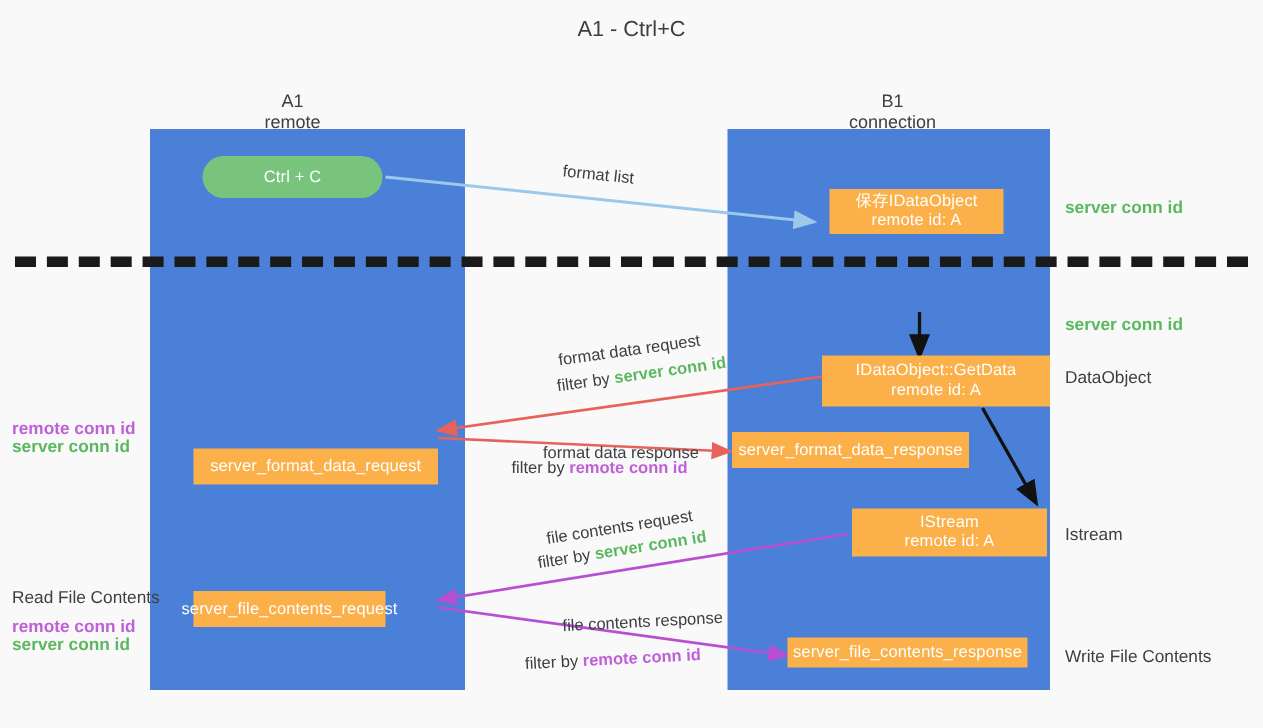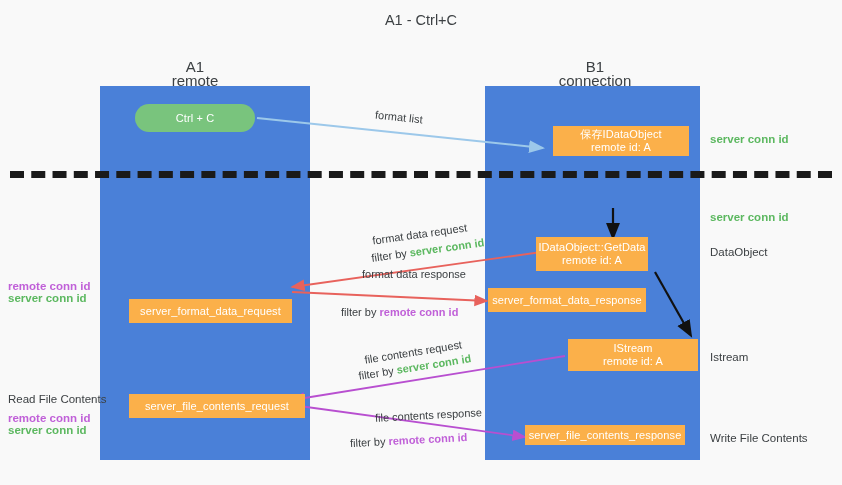--- a/index.html
+++ b/index.html
@@ -21,21 +21,21 @@
     top: 10px;
     width: 842px;
     text-align: center;
     font-size: 14.5px;
     color: #3c4043;
     line-height: 20px;
   }
   .col-header {
     position: absolute;
     text-align: center;
-    font-size: 15px;
+    font-size: 12px;
     color: #3c4043;
     line-height: 14px;
     width: 160px;
   }
   .lane {
     position: absolute;
     background: #4a80d8;
   }
   .node {
     position: absolute;
@@ -136,45 +136,45 @@
 
     <line x1="292" y1="405" x2="525" y2="437" stroke="#b84fd0" stroke-width="1.8" marker-end="url(#ah-purple)"></line>
   </svg>
 
   <div class="dashline"></div>
 
   <div class="node green" style="left:135px; top:104px; width:120px; height:28px;border-radius:14px;">
     <span>Ctrl + C</span>
   </div>
 
-  <div class="node orange" style="left:553px; top:126px; width:136px; height:30px;">
+  <div class="node orange" style="left:553px; top:126px; width:116px; height:30px;">
     <span>保存IDataObject</span>
     <span>remote id: A</span>
   </div>
 
 
-  <div class="node orange" style="left:536px; top:237px; width:112px; height:34px;">
+  <div class="node orange" style="left:548px; top:237px; width:152px; height:34px;">
     <span>IDataObject::GetData</span>
     <span>remote id: A</span>
   </div>
 
   <div class="node orange" style="left:568px; top:339px; width:130px; height:32px;">
     <span>IStream</span>
     <span>remote id: A</span>
   </div>
 
   <div class="node orange" style="left:129px; top:276px; width:163px; height:24px;margin-top:23px;">
     <span>server_format_data_request</span>
   </div>
 
   <div class="node orange" style="left:488px; top:288px; width:158px; height:24px;text-align:right;">
     <span>server_format_data_response</span>
   </div>
 
-  <div class="node orange" style="left:129px; top:394px; width:176px; height:24px;">
+  <div class="node orange" style="left:129px; top:394px; width:128px; height:24px;">
     <span>server_file_contents_request</span>
   </div>
 
   <div class="node orange" style="left:525px; top:425px; width:160px; height:20px;">
     <span>server_file_contents_response</span>
   </div>
 
   <div class="side-label green-text" style="left:710px; top:132px;">server conn id</div>
   <div class="side-label green-text" style="left:710px; top:210px;">server conn id</div>
   <div class="side-label" style="left:710px; top:245px;">DataObject</div>
@@ -188,21 +188,21 @@
   <div class="side-label purple-text" style="left:8px; top:411px;">remote conn id</div>
   <div class="side-label green-text" style="left:8px; top:423px;">server conn id</div>
 
   <div class="edge-label" style="left:375px; top:111px; transform:rotate(6deg);">format list</div>
 
   <div class="edge-label" style="left:372px; top:228px; transform:rotate(-8deg);">format data request</div>
   <div class="edge-label" style="left:371px; top:244px; transform:rotate(-8deg);">
     <span>filter by </span><span class="green-text">server conn id</span>
   </div>
 
-  <div class="edge-label" style="left:362px; top:268px;">format data response</div>
+  <div class="edge-label" style="left:362px; top:296px;">format data response</div>
   <div class="edge-label" style="left:341px; top:306px;">
     <span>filter by </span><span class="purple-text">remote conn id</span>
   </div>
 
   <div class="edge-label" style="left:364px; top:346px; transform:rotate(-9deg);">file contents request</div>
   <div class="edge-label" style="left:358px; top:361px; transform:rotate(-9deg);">
     <span>filter by </span><span class="green-text">server conn id</span>
   </div>
 
   <div class="edge-label" style="left:375px; top:409px; transform:rotate(-3deg);">file contents response</div>

